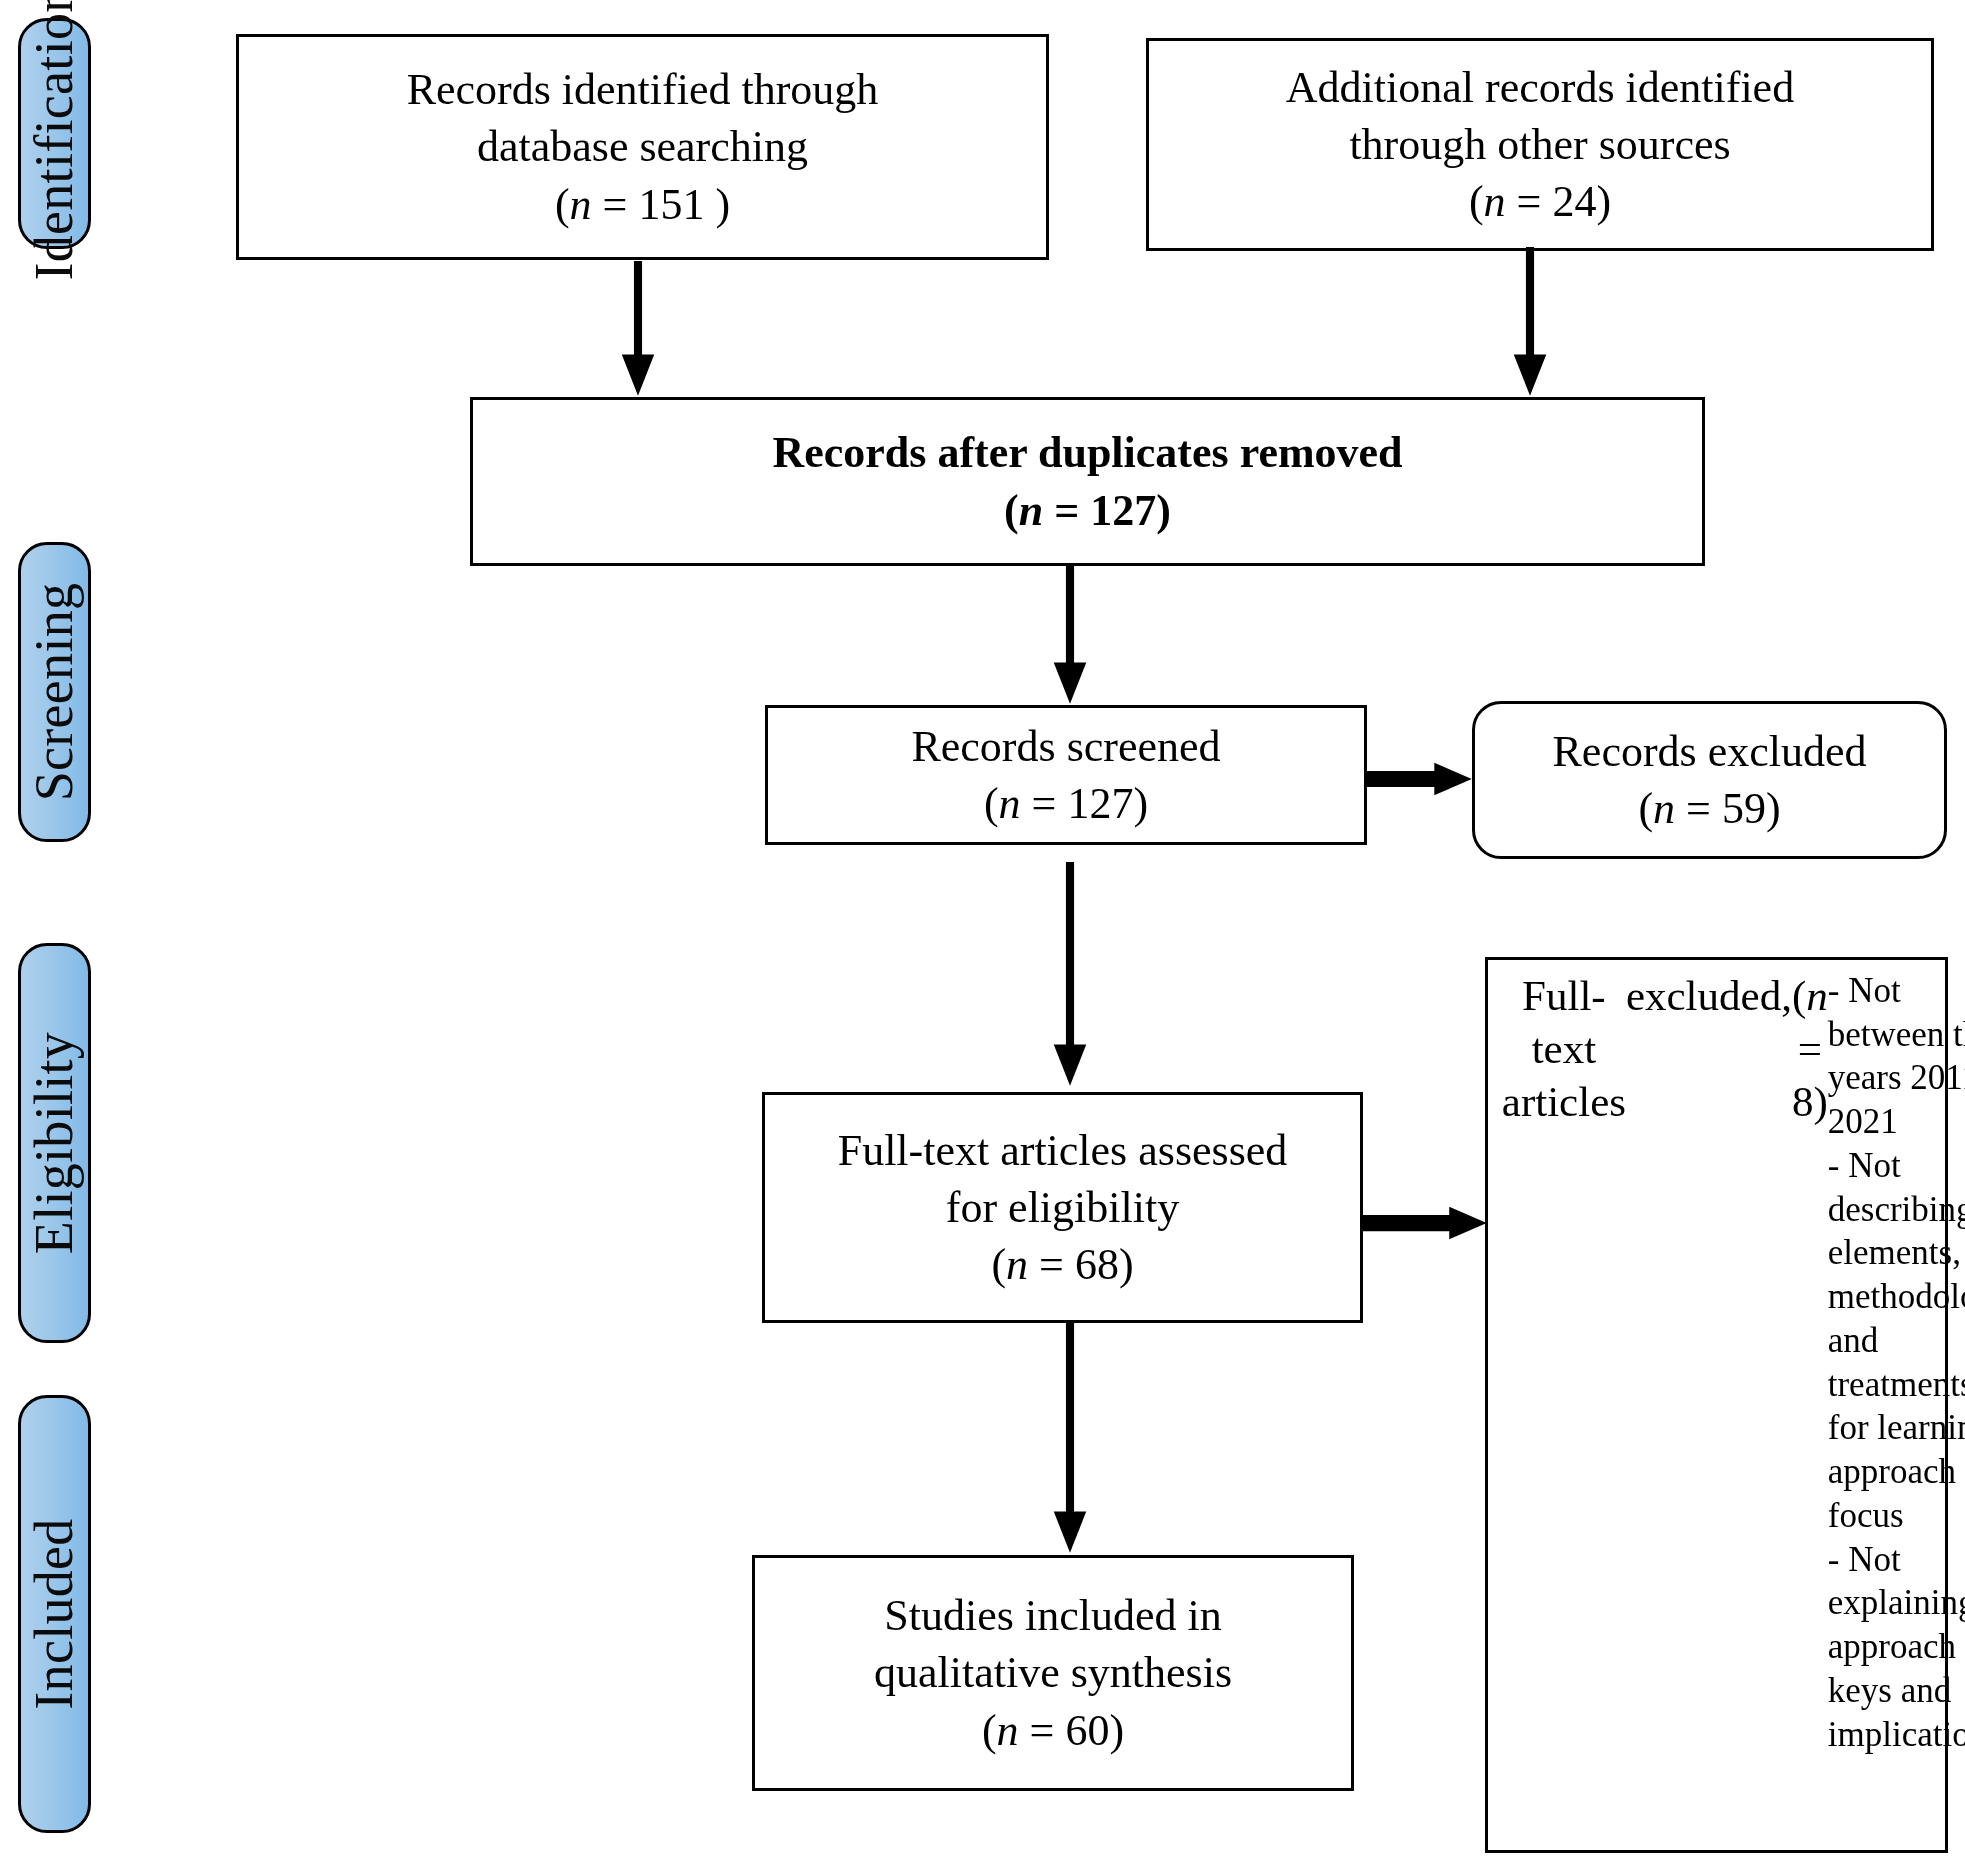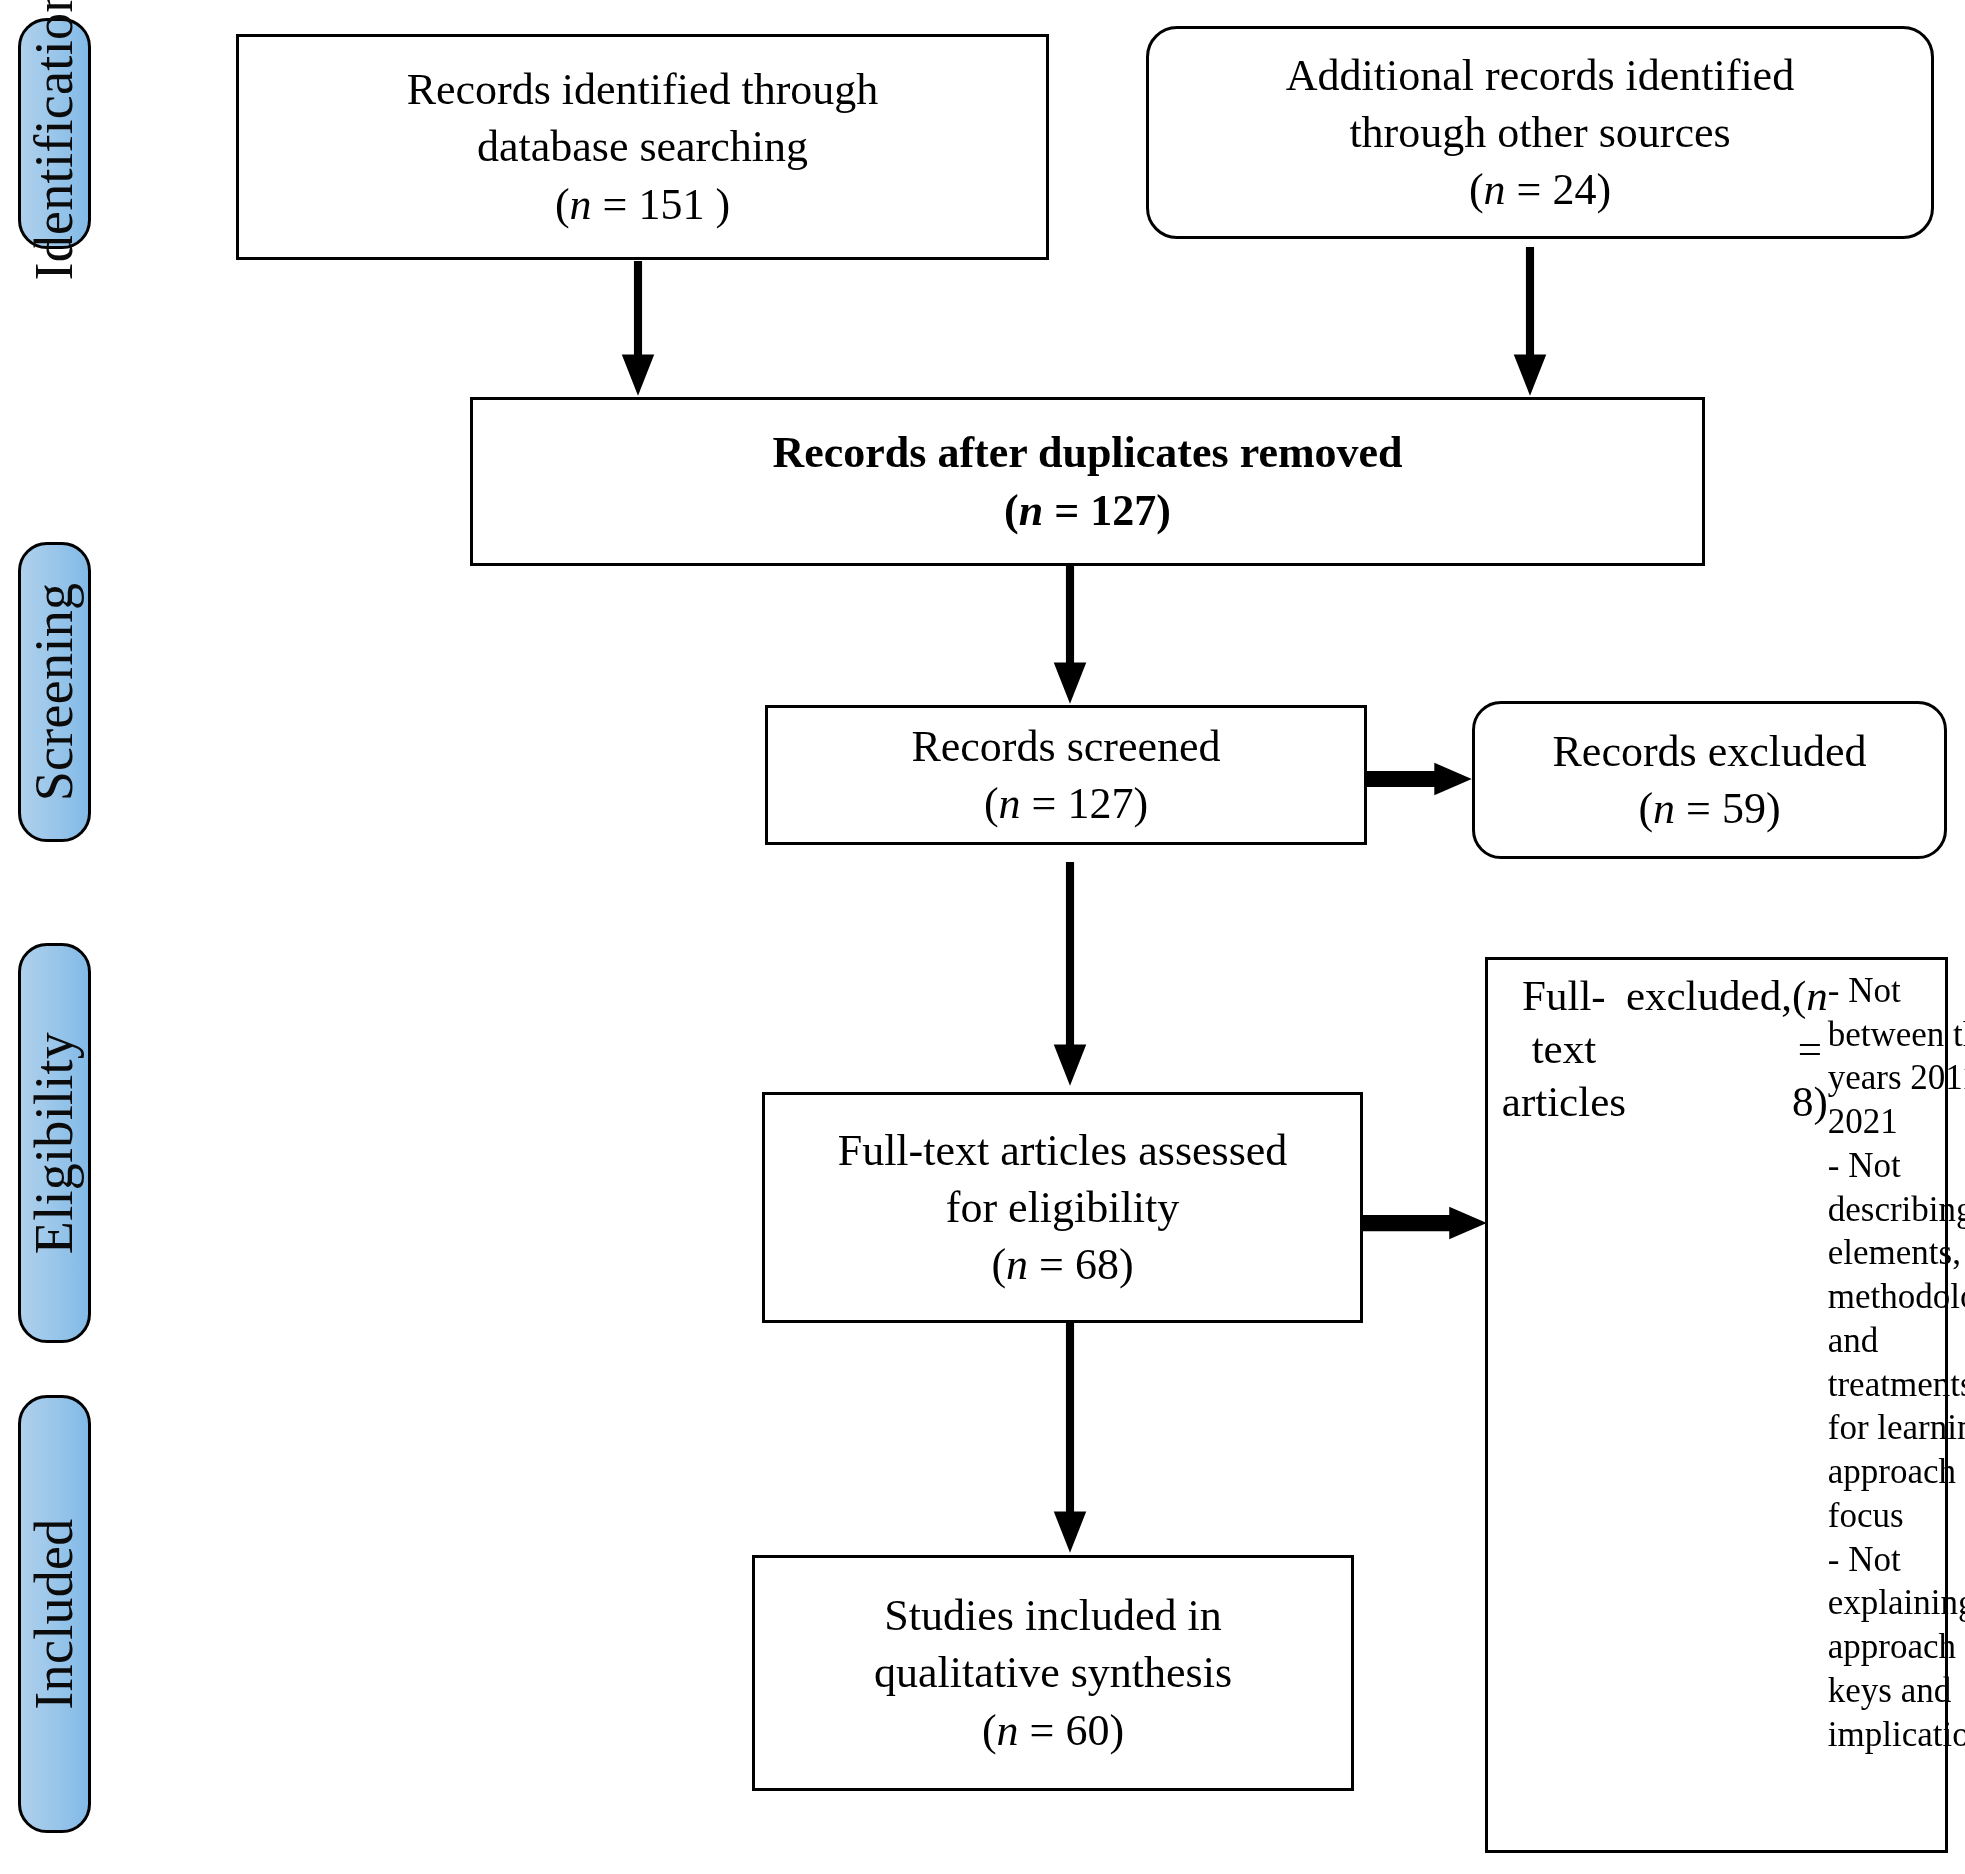--- a/index.html
+++ b/index.html
@@ -114,21 +114,21 @@
   </div>
 
   <div class="flow-box" style="left:236px; top:34px; width:813px; height:226px;">
     <div class="flow-line">Records identified through</div>
     <div class="flow-line">database searching</div>
     <div class="flow-line">
       <span>(</span><span class="n-italic">n</span><span> = </span><span>151 </span><span>)</span>
     </div>
   </div>
 
-  <div class="flow-box" style="left:1146px; top:26px; width:788px; height:213px;border-radius:31px;">
+  <div class="flow-box" style="left:1146px; top:38px; width:788px; height:213px;">
     <div class="flow-line">Additional records identified</div>
     <div class="flow-line">through other sources</div>
     <div class="flow-line">
       <span>(</span><span class="n-italic">n</span><span> = </span><span>24</span><span>)</span>
     </div>
   </div>
 
   <div class="arrow-v" style="left:619px; top:261px; width:38px; height:136px;">
     <svg width="38" height="136" viewBox="0 0 60 218">
       <line x1="30" y1="0" x2="30" y2="172" stroke="#000" stroke-width="13"></line>

